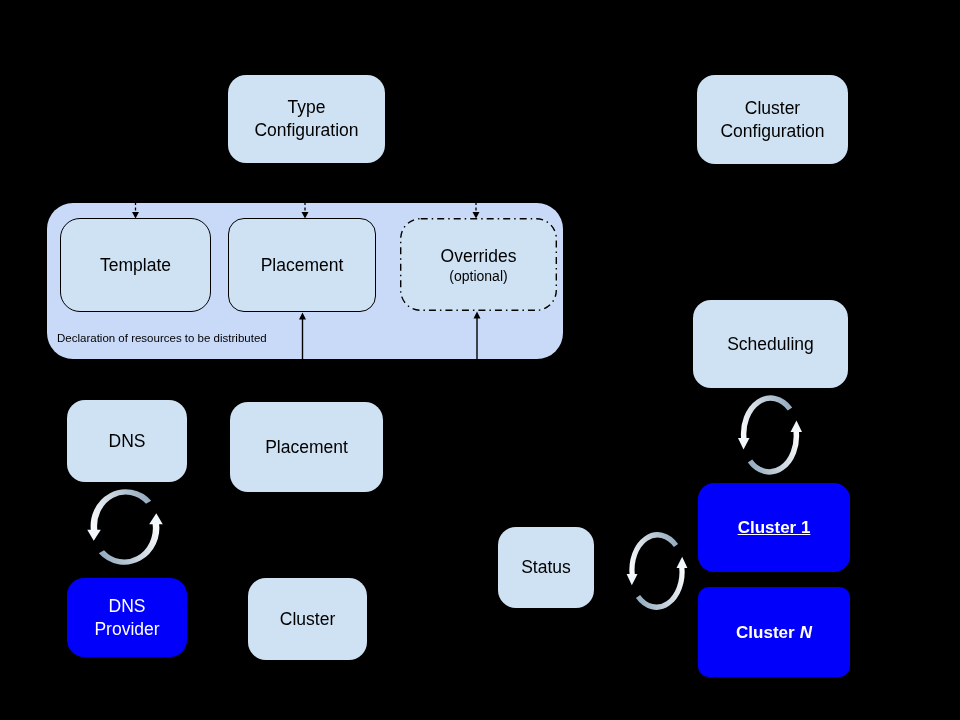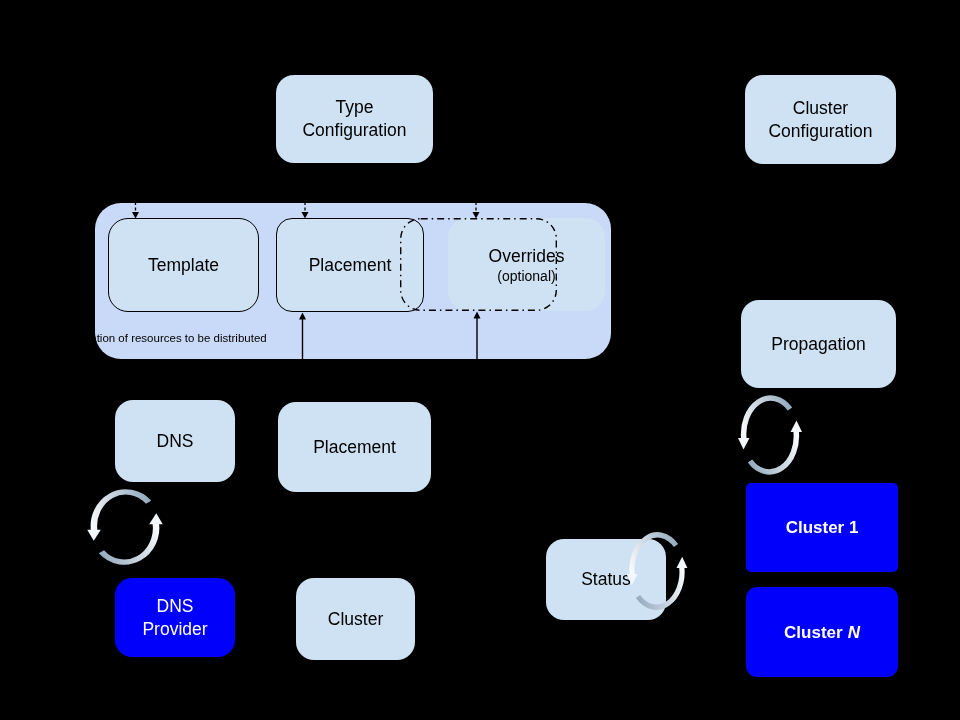--- a/index.html
+++ b/index.html
@@ -1,38 +1,38 @@
 <!DOCTYPE html>
 <html><head>
 <meta charset="utf-8">
 <style>
   html,body{margin:0;padding:0;background:#000;}
   #stage{position:relative;width:960px;height:720px;background:#000;overflow:hidden;
          font-family:"Liberation Sans",sans-serif;}
   .box{position:absolute;display:flex;flex-direction:column;align-items:center;justify-content:center;
        text-align:center;background:#cfe2f3;border-radius:18px;font-size:17.5px;line-height:23px;
-       color:#000;white-space:pre-line;box-sizing:border-box;margin-left:48px;}
+       color:#000;white-space:pre-line;box-sizing:border-box;}
   .blue{background:#0100fa;color:#fff;}
   .bold{font-weight:bold;font-size:17px;}
   .it{font-style:italic;margin-left:5px;}
   #typeConfig{left:228px;top:75px;width:157px;height:88px;}
   #clusterConfig{left:697px;top:75px;width:151px;height:89px;}
   #group{left:47px;top:203px;width:516px;height:156px;background:#c9daf8;border-radius:26px;}
   #template{left:60px;top:218px;width:151px;height:94px;border:1.4px solid #000;border-radius:20px;}
   #placement{left:228px;top:218px;width:148px;height:94px;border:1.4px solid #000;border-radius:16px;}
   #overrides{left:400px;top:218px;width:157px;height:93px;border-radius:20px;text-align:right;}
   .sub{font-size:14px;line-height:17px;}
   #caption{position:absolute;left:57px;top:331px;font-size:11.5px;line-height:14px;color:#000;}
   #dns{left:67px;top:400px;width:120px;height:82px;}
   #scheduling{left:230px;top:402px;width:153px;height:90px;}
   #propagation{left:693px;top:300px;width:155px;height:88px;}
   #dnsProvider{left:67px;top:578px;width:120px;height:79px;border-radius:17px;}
   #policy{left:248px;top:578px;width:119px;height:82px;}
-  #status{left:498px;top:539px;width:120px;height:81px;}
-  #cluster1{left:698px;top:483px;width:152px;height:89px;border-radius:5px;}
+  #status{left:498px;top:527px;width:96px;height:81px;}
+  #cluster1{left:698px;top:483px;width:152px;height:89px;border-radius:16px;text-decoration:underline;}
   #clusterN{left:698px;top:587px;width:152px;height:90px;border-radius:11px;}
   #connectors{position:absolute;left:0;top:0;pointer-events:none;}
 </style>
 </head>
 <body>
 
 <div id="stage">
 
   <div class="box" id="typeConfig">
     <span>Type
@@ -63,21 +63,21 @@
 
   <div class="box" id="dns">
     <span>DNS</span>
   </div>
 
   <div class="box" id="scheduling">
     <span>Placement</span>
   </div>
 
   <div class="box" id="propagation">
-    <span>Propagation</span>
+    <span>Scheduling</span>
   </div>
 
   <div class="box blue" id="dnsProvider">
     <span>DNS
 Provider</span>
   </div>
 
   <div class="box" id="policy">
     <span>Cluster</span>
   </div>

